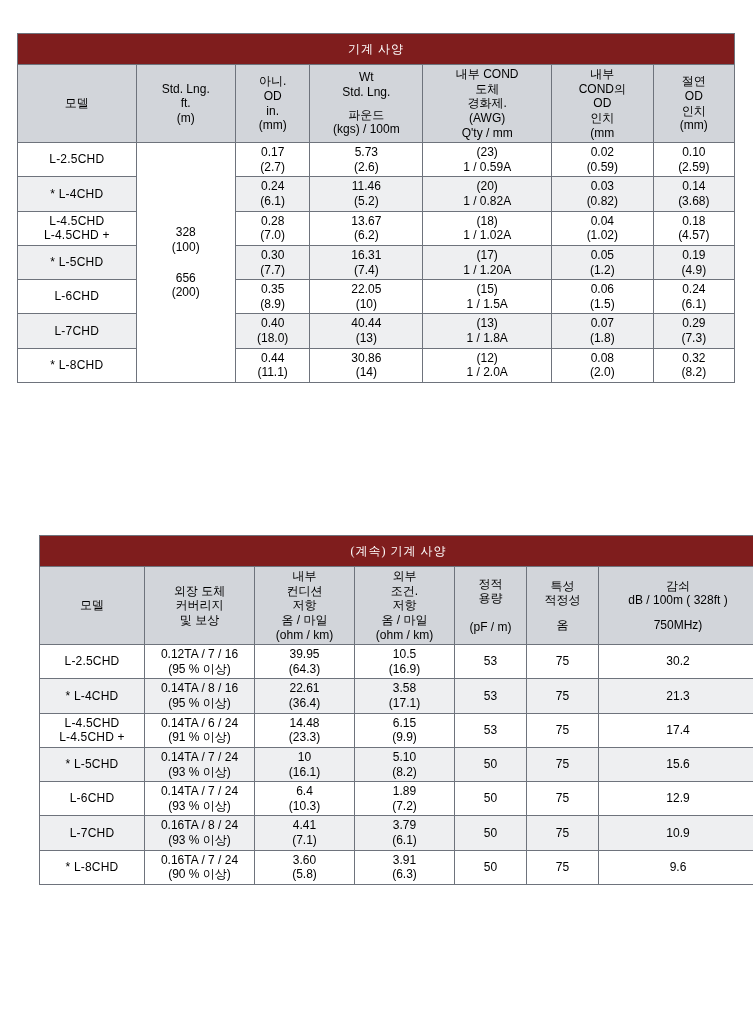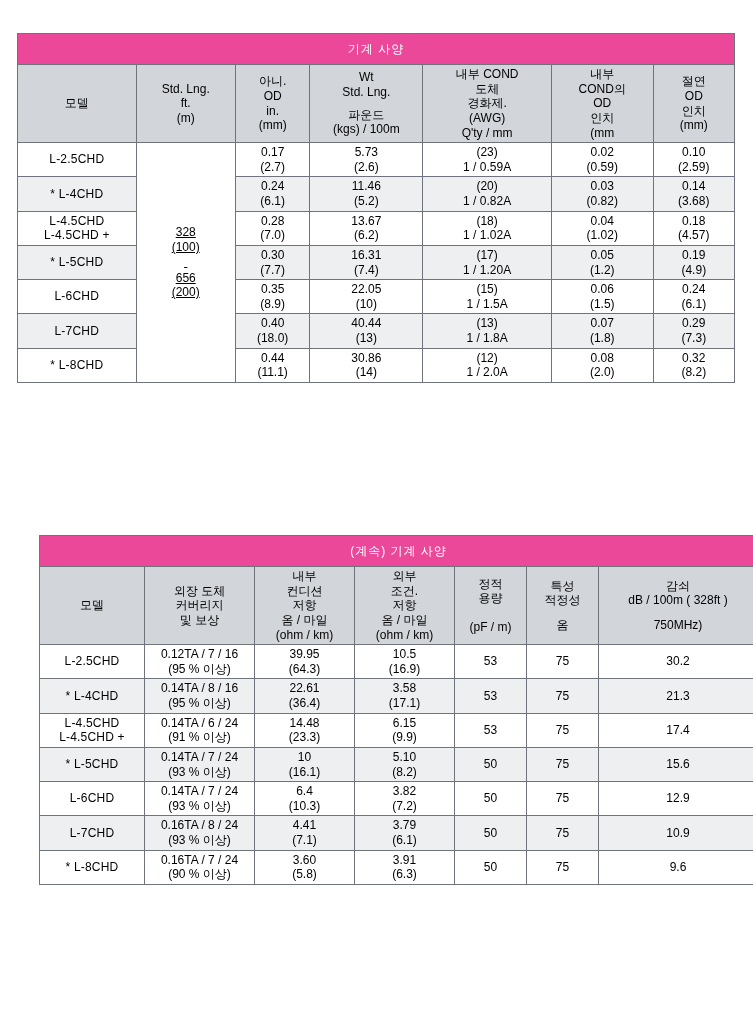--- a/index.html
+++ b/index.html
@@ -32,27 +32,28 @@
     border: 1px solid #6e737c;
     text-align: center;
     vertical-align: middle;
     font-size: 12px;
     line-height: 1.22;
     padding: 2px 1px;
     font-weight: normal;
   }
 
   .title-cell {
-    background: #ec4899;
+    background: #7f1d1d;
     color: #ffffff;
     font-size: 13px;
     letter-spacing: 1px;
     height: 26px;
     padding: 3px 0;
     border: 1px solid #555a63;
+    font-family: Liberation Serif, serif;
   }
 
   .head-cell {
     background: #d2d5da;
     color: #000000;
     font-size: 11.5px;
     line-height: 1.25;
     padding: 4px 2px;
   }
 
@@ -66,21 +67,20 @@
   .model-cell {
     font-size: 12.5px;
     letter-spacing: 0.2px;
     white-space: nowrap;
   }
 
   .lng-cell {
     font-size: 12.5px;
     line-height: 1.5;
     background: #ffffff !important;
-    text-decoration: underline;
   }
 
   #table1-wrap {
     position: absolute;
     left: 17px;
     top: 33px;
   }
   #table2-wrap {
     position: absolute;
     left: 17px;
@@ -501,21 +501,21 @@
           </td>
           <td>
             <span class="cellbox">0.14TA / 7 / 24</span>
             <span class="cellbox">(93 % 이상)</span>
           </td>
           <td>
             <span class="cellbox">6.4</span>
             <span class="cellbox">(10.3)</span>
           </td>
           <td>
-            <span class="cellbox">3.82</span>
+            <span class="cellbox">1.89</span>
             <span class="cellbox">(7.2)</span>
           </td>
           <td>50</td>
           <td>75</td>
           <td>12.9</td>
         </tr>
 
         <tr class="row-alt">
           <td class="model-cell">
             <span class="cellbox">L-7CHD</span>

